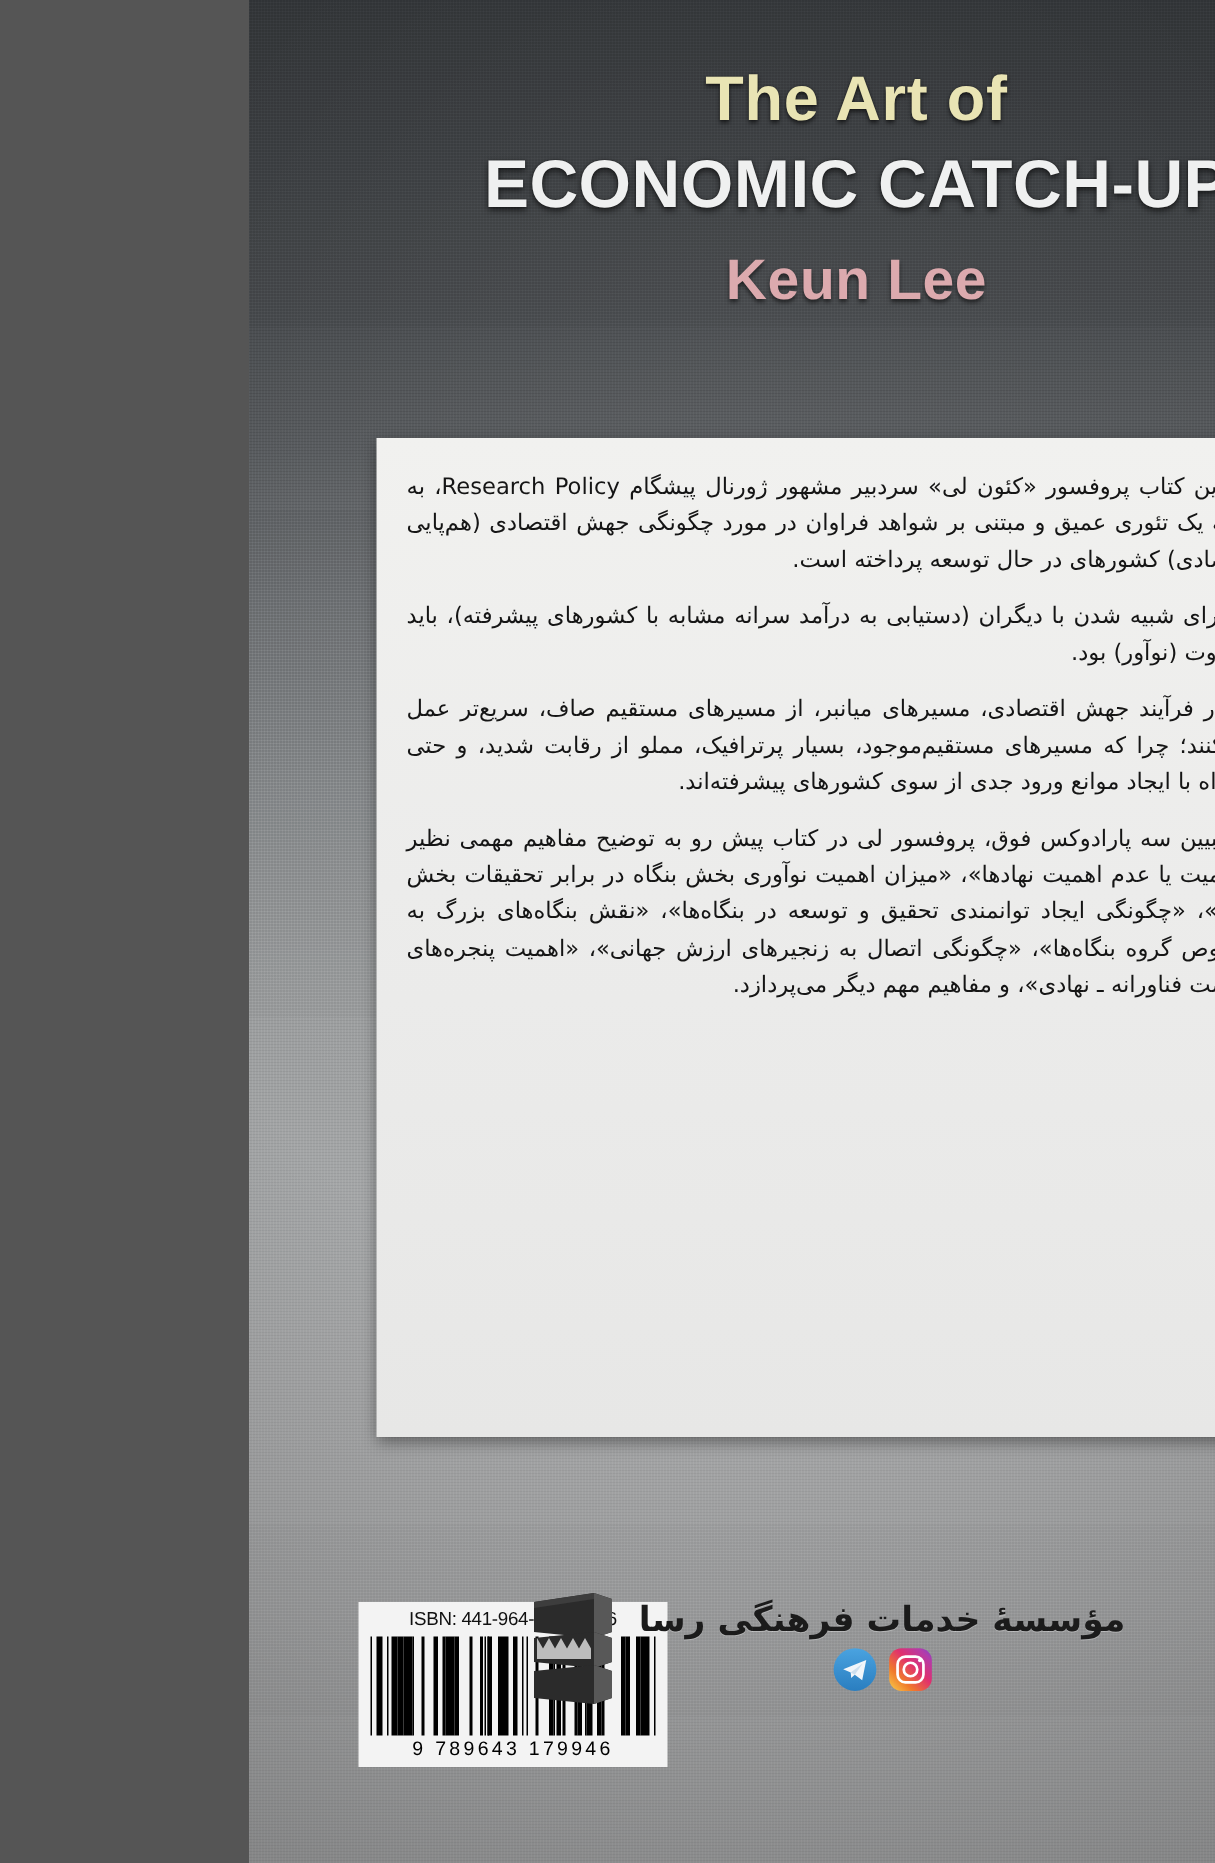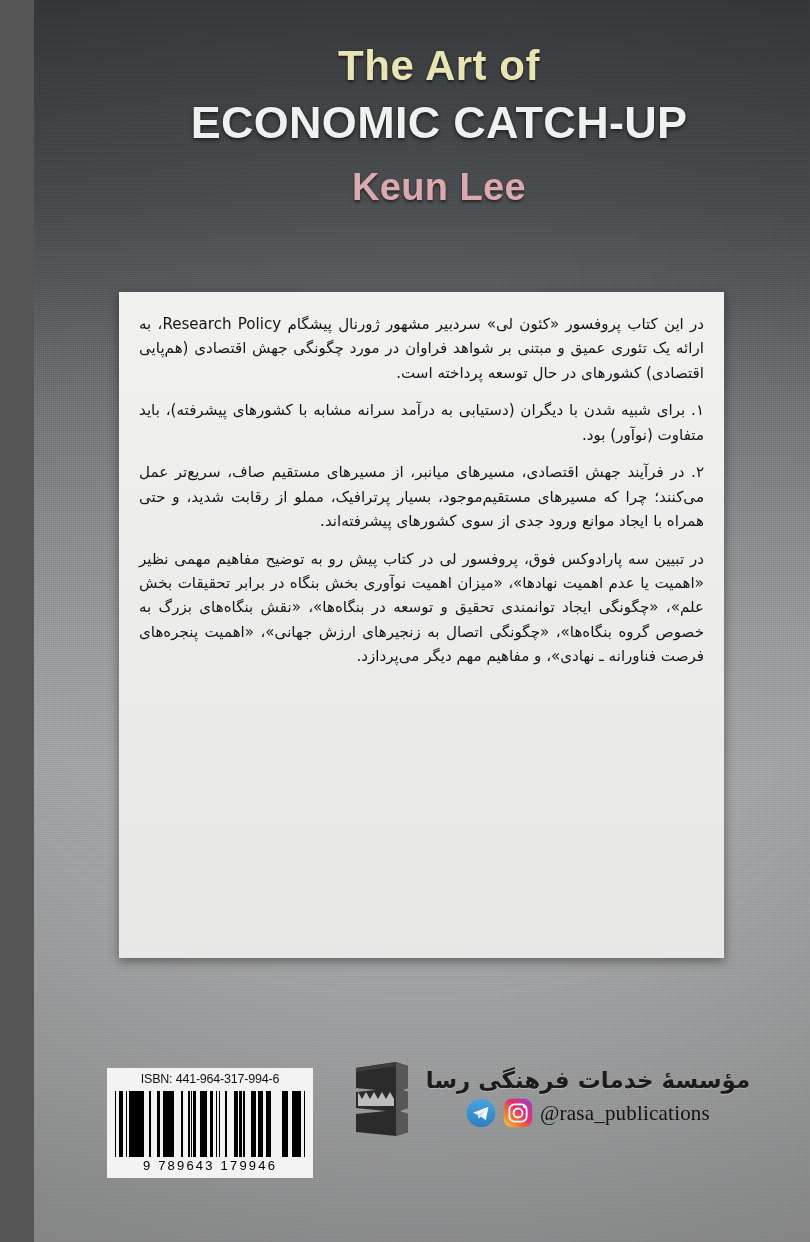--- a/index.html
+++ b/index.html
@@ -3,21 +3,21 @@
 <meta charset="utf-8">
 <title>Book Back Cover</title>
 <style>
   html, body {
     margin: 0;
     padding: 0;
     background: #555;
   }
   .cover {
     position: relative;
-    width: 776px;
+    width: 644px;
     height: 1242px;
     overflow: hidden;
     font-family: "DejaVu Sans", "Liberation Sans", sans-serif;
     background:
       linear-gradient(180deg,
         #34373a 0%,
         #3a3d40 6%,
         #45484b 16%,
         #55585b 24%,
         #6d7073 32%,
@@ -388,19 +388,18 @@
               <stop offset="58%" stop-color="#e0306e"></stop>
               <stop offset="85%" stop-color="#b33cab"></stop>
               <stop offset="100%" stop-color="#7a43c9"></stop>
             </linearGradient>
           </defs>
           <rect x="1" y="1" width="38" height="38" rx="11" fill="url(#igG)"></rect>
           <rect x="8.5" y="8.5" width="23" height="23" rx="7" fill="none" stroke="#ffffff" stroke-width="2.4"></rect>
           <circle cx="20" cy="20" r="6" fill="none" stroke="#ffffff" stroke-width="2.4"></circle>
           <circle cx="28.4" cy="11.8" r="1.7" fill="#ffffff"></circle>
         </svg>
-        <span class="pub-handle">@rasa_publications</span>
       </div>
     </div>
 
   </div>
 
 </div>
 
 </body></html>

